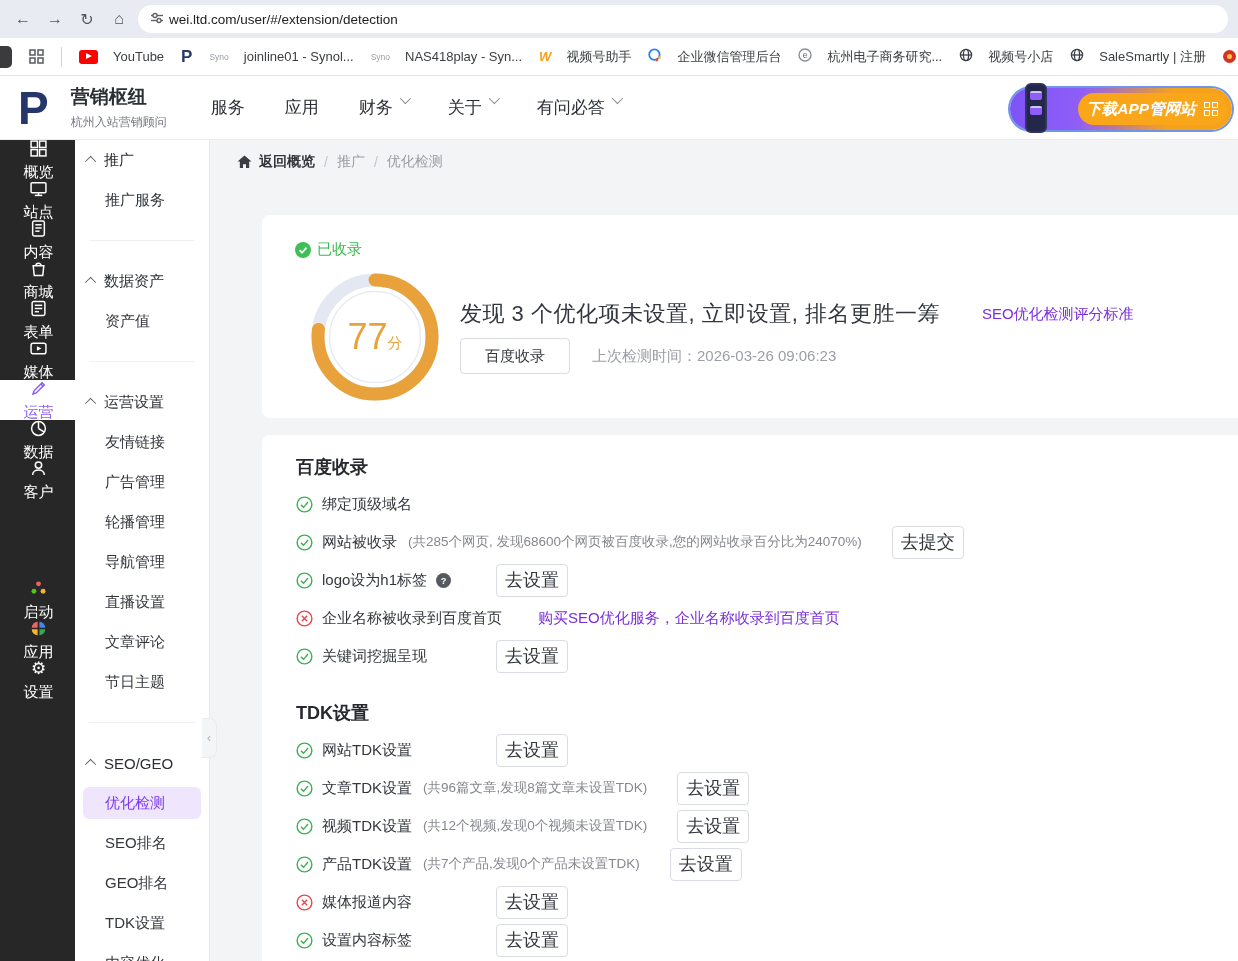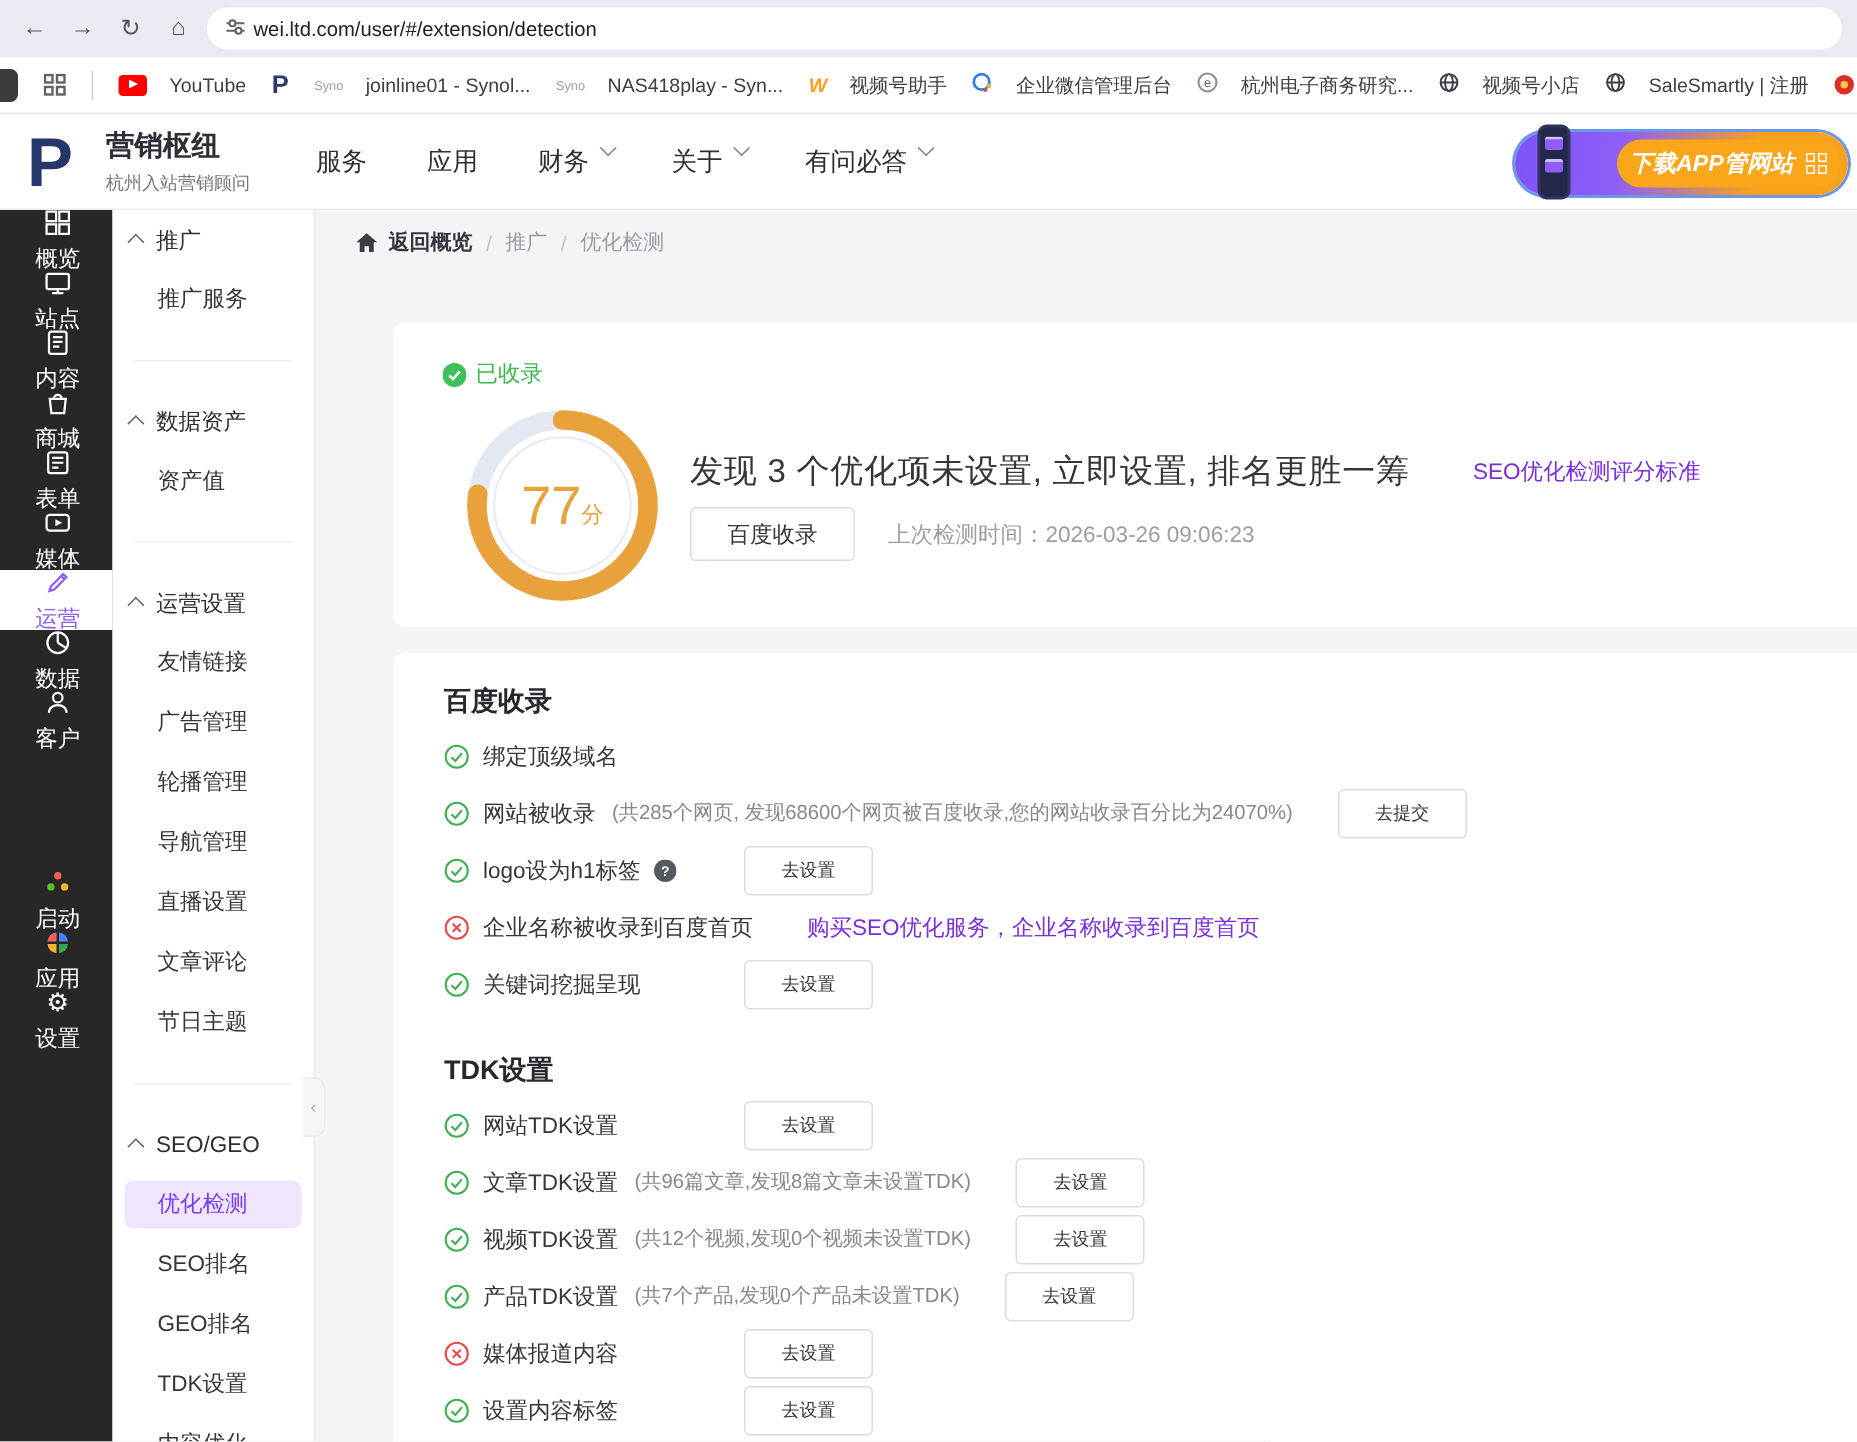--- a/index.html
+++ b/index.html
@@ -88,22 +88,22 @@
     color:#3DB84F;font-size:15px;}
   .gauge-wrap{position:absolute;left:43px;top:52px;width:140px;height:140px;}
   .gauge-txt{position:absolute;left:0;top:0;width:140px;height:140px;display:flex;align-items:center;
     justify-content:center;color:#E9A23B;}
   .gauge-score{font-size:36px;}
   .gauge-unit{font-size:15px;margin-top:12px;}
   .headline-row{position:absolute;left:198px;top:84px;display:flex;align-items:center;gap:42px;}
   .headline{font-size:22px;color:#33373D;font-weight:500;letter-spacing:0.5px;}
   .purple-link{font-size:15px;color:#7B2EDC;cursor:pointer;}
   .detect-row{position:absolute;left:198px;top:123px;display:flex;align-items:center;gap:22px;}
-  .btn{height:34px;padding:0 24px;background:#fff;border:1px solid #D9DCE2;border-radius:4px;
-    font-size:12px;color:#33373D;cursor:pointer;font-family:inherit;}
+  .btn{height:34px;padding:0 8px;background:#fff;border:1px solid #D9DCE2;border-radius:4px;
+    font-size:18px;color:#33373D;cursor:pointer;font-family:inherit;}
   .btn-lg{height:36px;padding:0 24px;font-size:15px;}
   .last-check{font-size:15px;color:#9B9EA6;}
 
   .card2{position:absolute;left:52px;top:295px;right:0;height:560px;background:#fff;
     border-radius:8px 0 0 8px;padding-top:20px;box-sizing:border-box;}
   .sec-title{margin:0 0 6px 34px;font-size:18px;font-weight:bold;color:#26292E;}
   .sec-title.second{margin-top:26px;}
   .chk-row{display:flex;align-items:center;margin-left:34px;height:38px;}
   .row-content{display:flex;align-items:center;gap:9px;min-width:170px;}
   .chk-label{font-size:15px;color:#33373D;}

